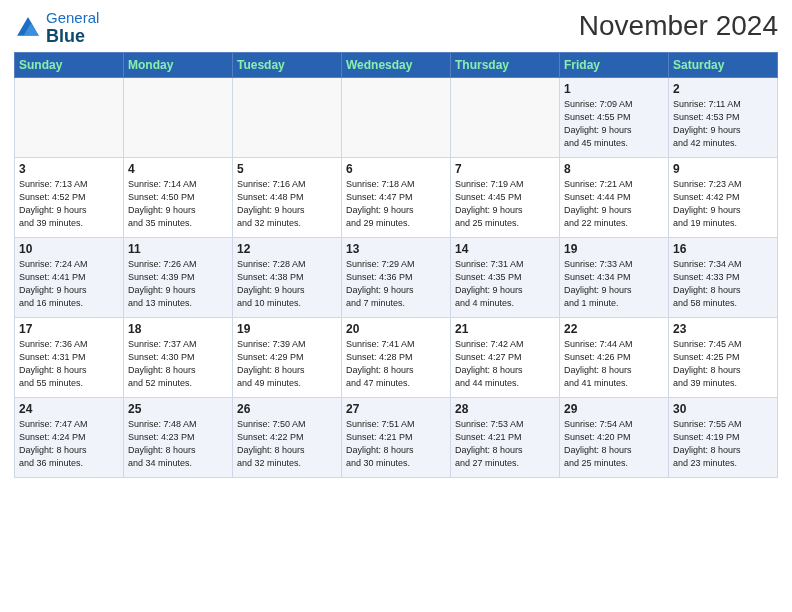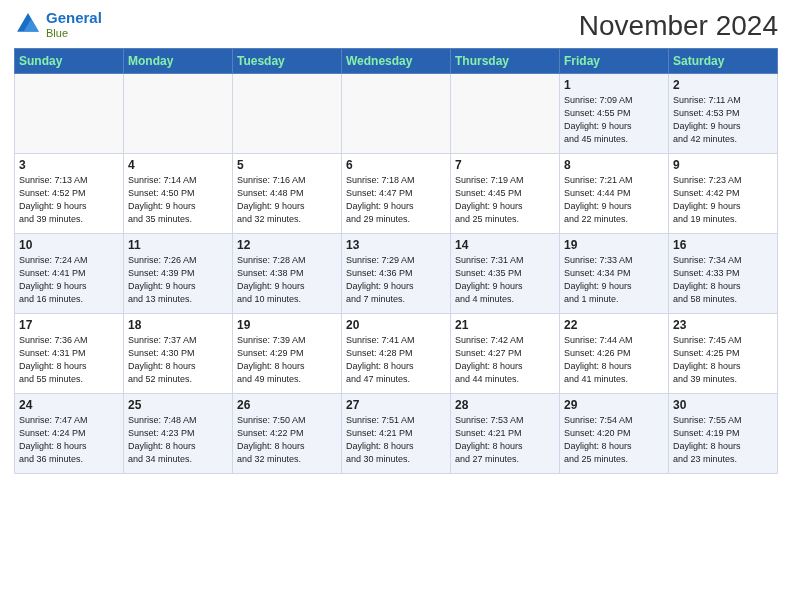--- a/index.html
+++ b/index.html
@@ -86,22 +86,22 @@
 <body>
 
 <div class="container">
   <div class="header">
     <div class="logo">
       <svg class="logo-icon" viewBox="0 0 36 36">
         <polygon points="18,4 32,28 4,28" fill="#1a6fc4"></polygon>
         <polygon points="22,12 32,28 12,28" fill="#4a9de8" opacity="0.7"></polygon>
       </svg>
       <div>
-        <div style="font-size:15px;font-weight:bold;color:#1a6fc4;line-height:1.1;">General</div>
-        <div style="font-size:11px;font-weight:normal;color:#4d7c0f;line-height:1.1;">Blue</div>
+        <div style="font-size:15px;font-weight:normal;color:#1a6fc4;line-height:1.1;">General</div>
+        <div style="font-size:18px;font-weight:bold;color:#0c4a6e;line-height:1.1;">Blue</div>
       </div>
     </div>
     <div class="title-block">
       <div class="month-title">November 2024</div>
     </div>
   </div>
 
   <table>
     <thead>
       <tr>

